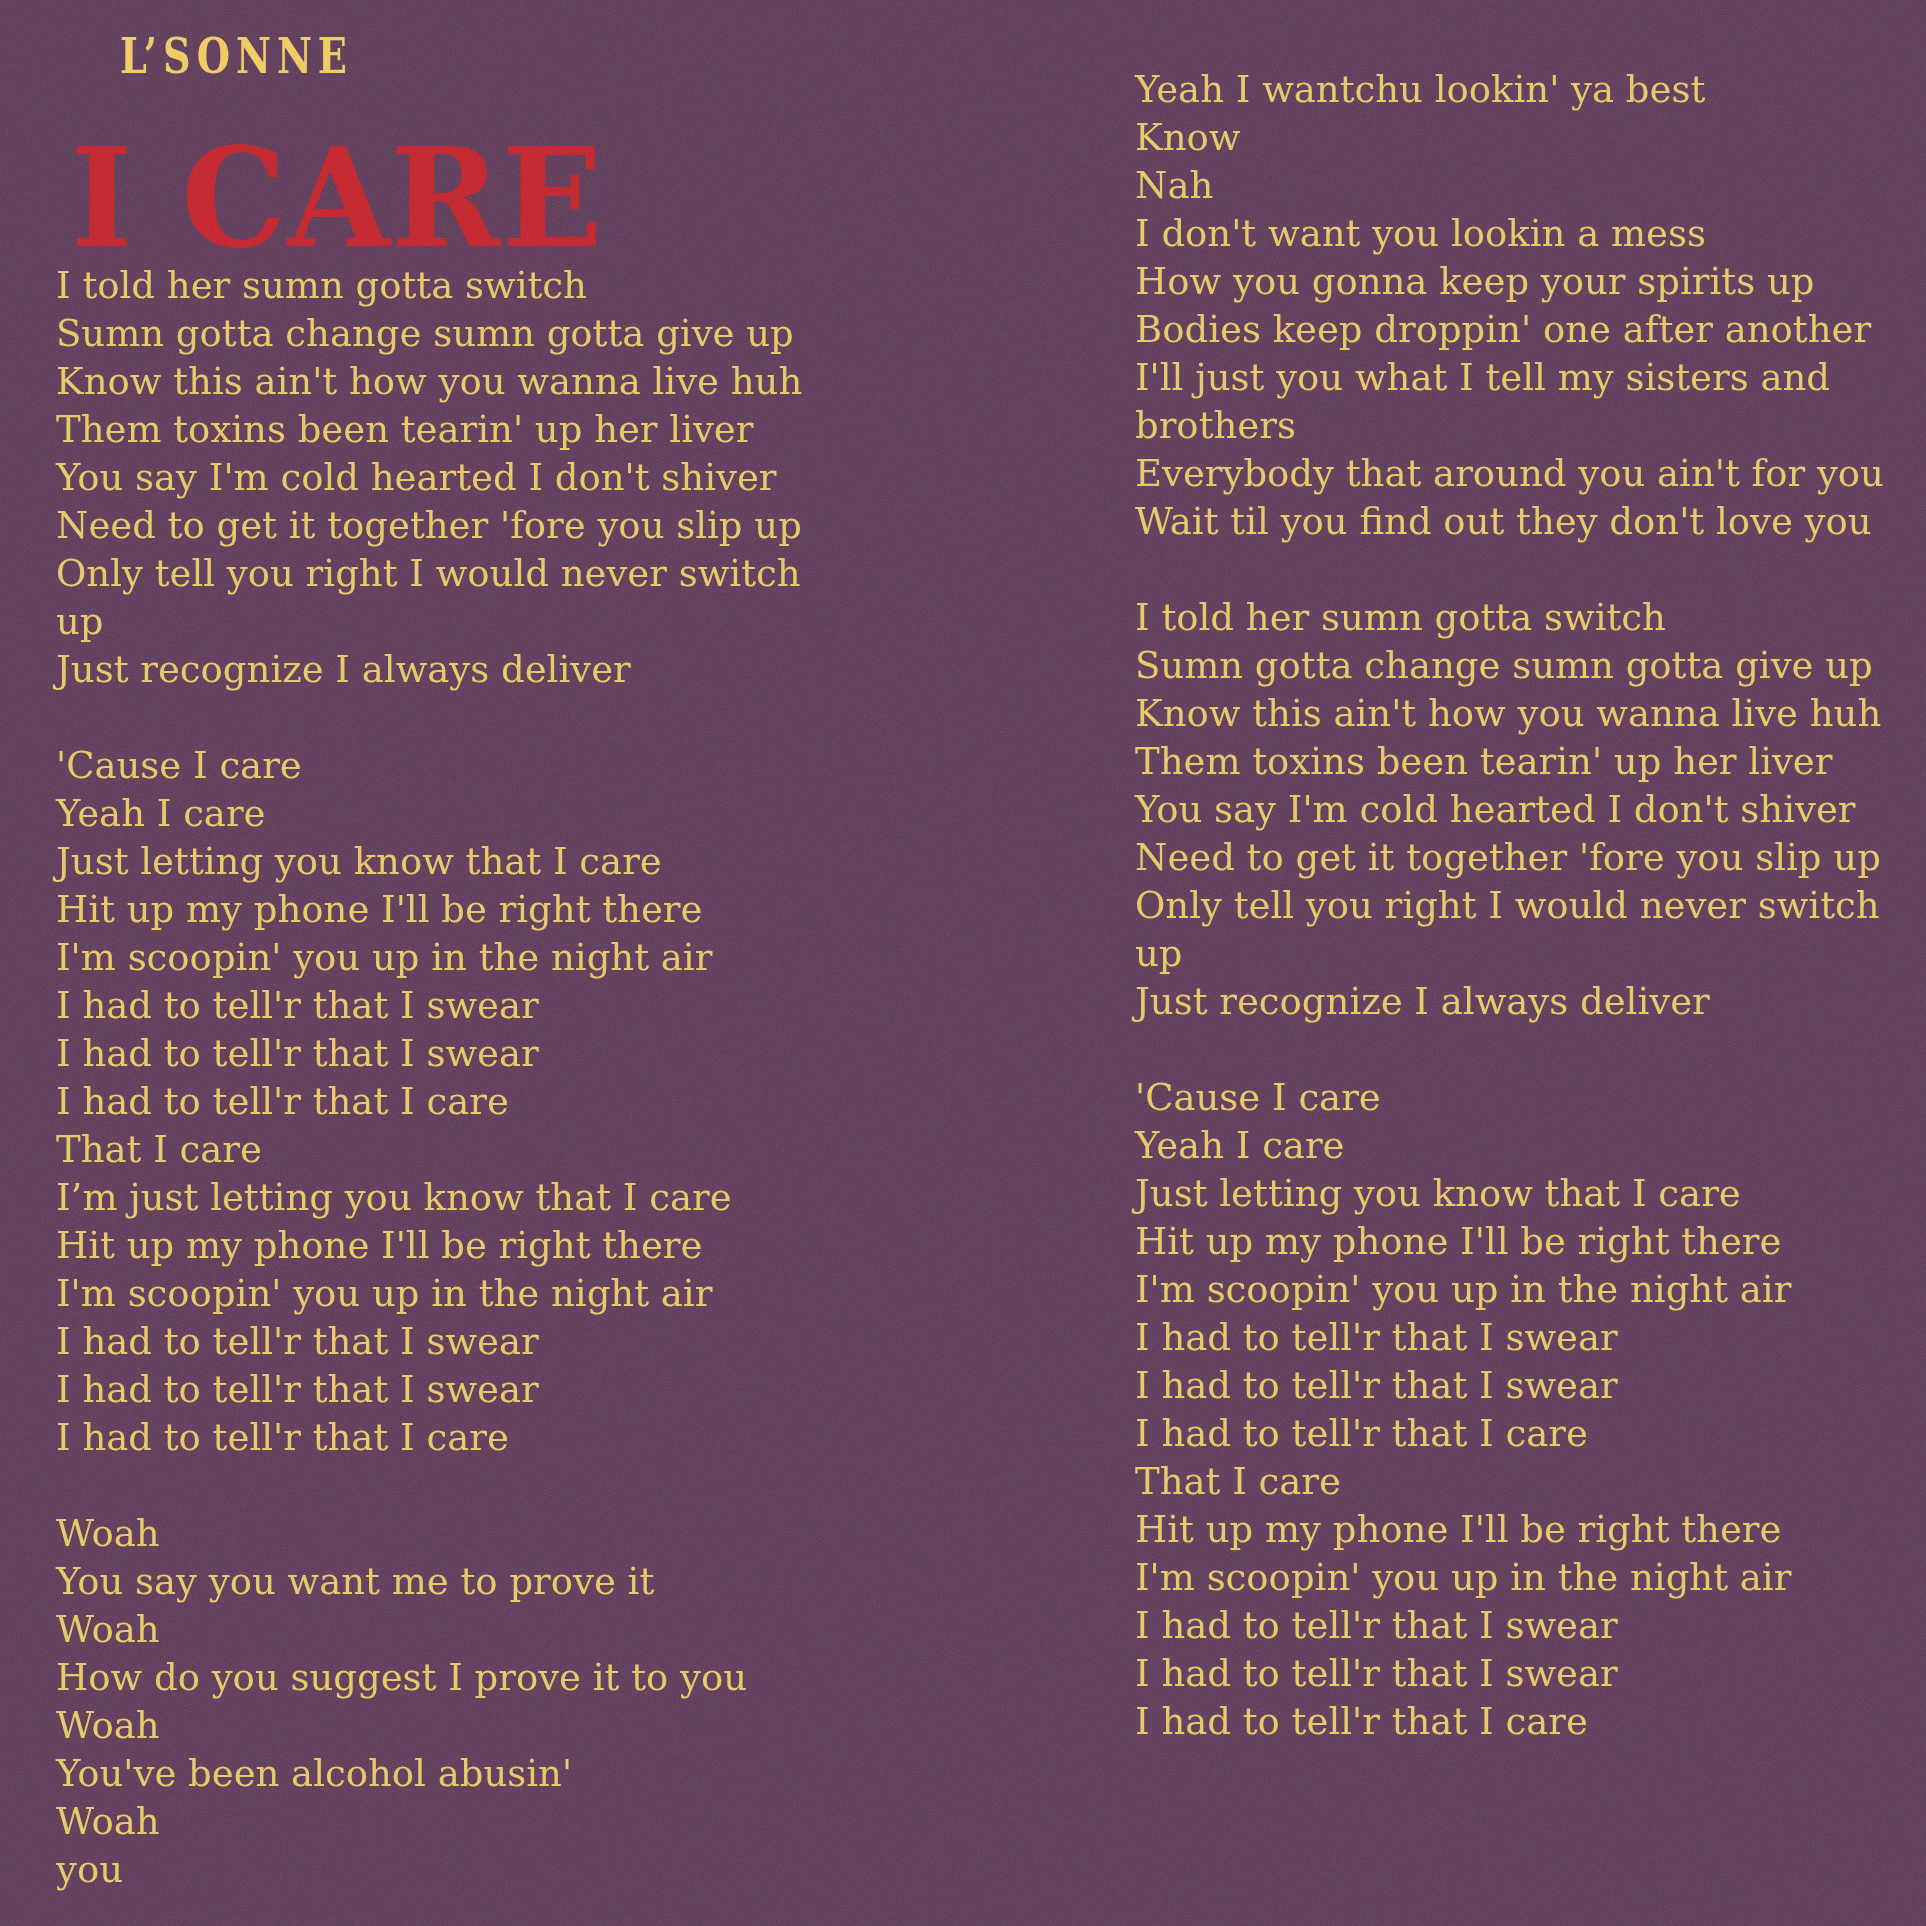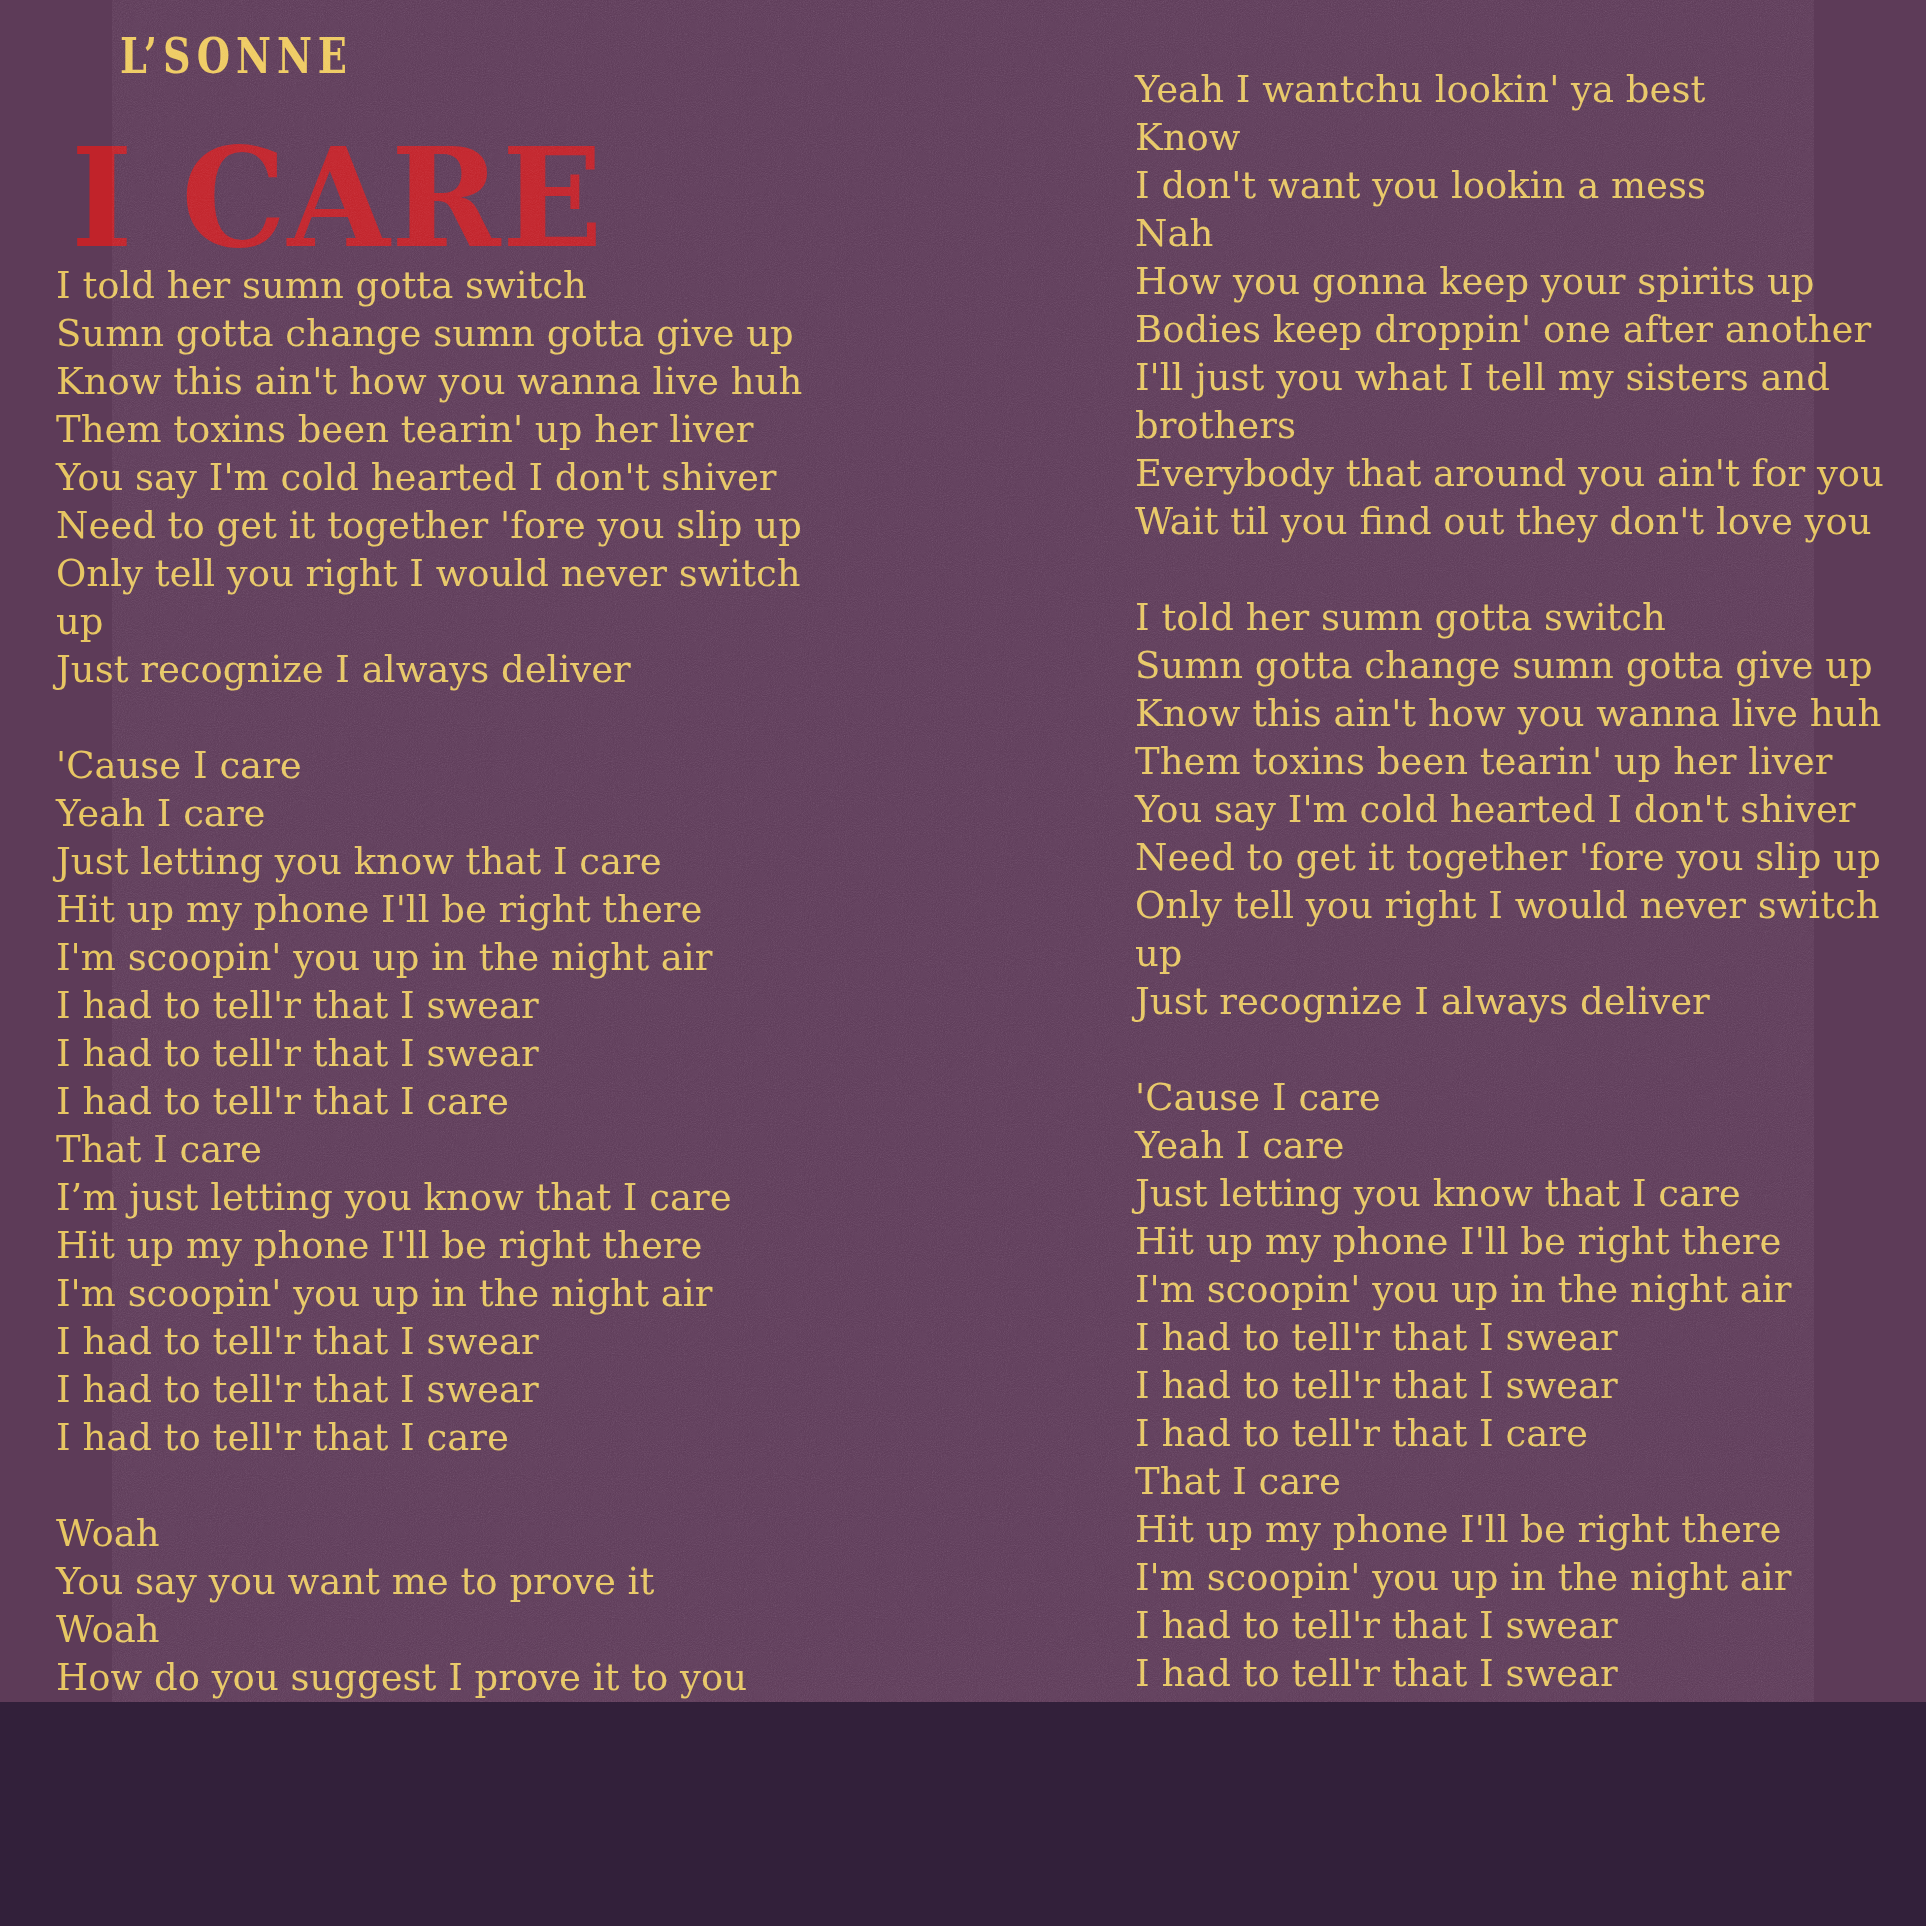--- a/index.html
+++ b/index.html
@@ -1,18 +1,18 @@
 <!DOCTYPE html>
 <html style="--bg: #5d3b58; --gold: #e7c663; --artist: #eec95f; --red: #c1232a;font-size:10.3px"><head>
 <meta charset="utf-8">
 <style>
   html,body{margin:0;padding:0;background:#32203a;}
   .page{
     position:relative;
-    width:1926px;height:1702px;
+    width:1926px;height:1926px;
     background:var(--bg,#5d3b58);
     overflow:hidden;
     font-family:"DejaVu Serif","Liberation Serif",serif;
     text-decoration:underline;
   }
   .grain{
     position:absolute;inset:0;width:100%;height:100%;
     mix-blend-mode:soft-light;opacity:.55;
     pointer-events:none;z-index:9;
   }
@@ -90,22 +90,22 @@
         <div class="lyric-line">You've been alcohol abusin'</div>
         <div class="lyric-line">Woah</div>
         <div class="lyric-line">you</div>
       </div>
     </div>
 
   <div class="col col-right" id="col-right">
       <div class="stanza">
         <div class="lyric-line">Yeah I wantchu lookin' ya best</div>
         <div class="lyric-line">Know</div>
+        <div class="lyric-line">Nah</div>
         <div class="lyric-line">I don't want you lookin a mess</div>
-        <div class="lyric-line">Nah</div>
         <div class="lyric-line">How you gonna keep your spirits up</div>
         <div class="lyric-line">Bodies keep droppin' one after another</div>
         <div class="lyric-line">I'll just you what I tell my sisters and</div>
         <div class="lyric-line">brothers</div>
         <div class="lyric-line">Everybody that around you ain't for you</div>
         <div class="lyric-line">Wait til you find out they don't love you</div>
       </div>
       <div class="stanza">
         <div class="lyric-line">I told her sumn gotta switch</div>
         <div class="lyric-line">Sumn gotta change sumn gotta give up</div>

